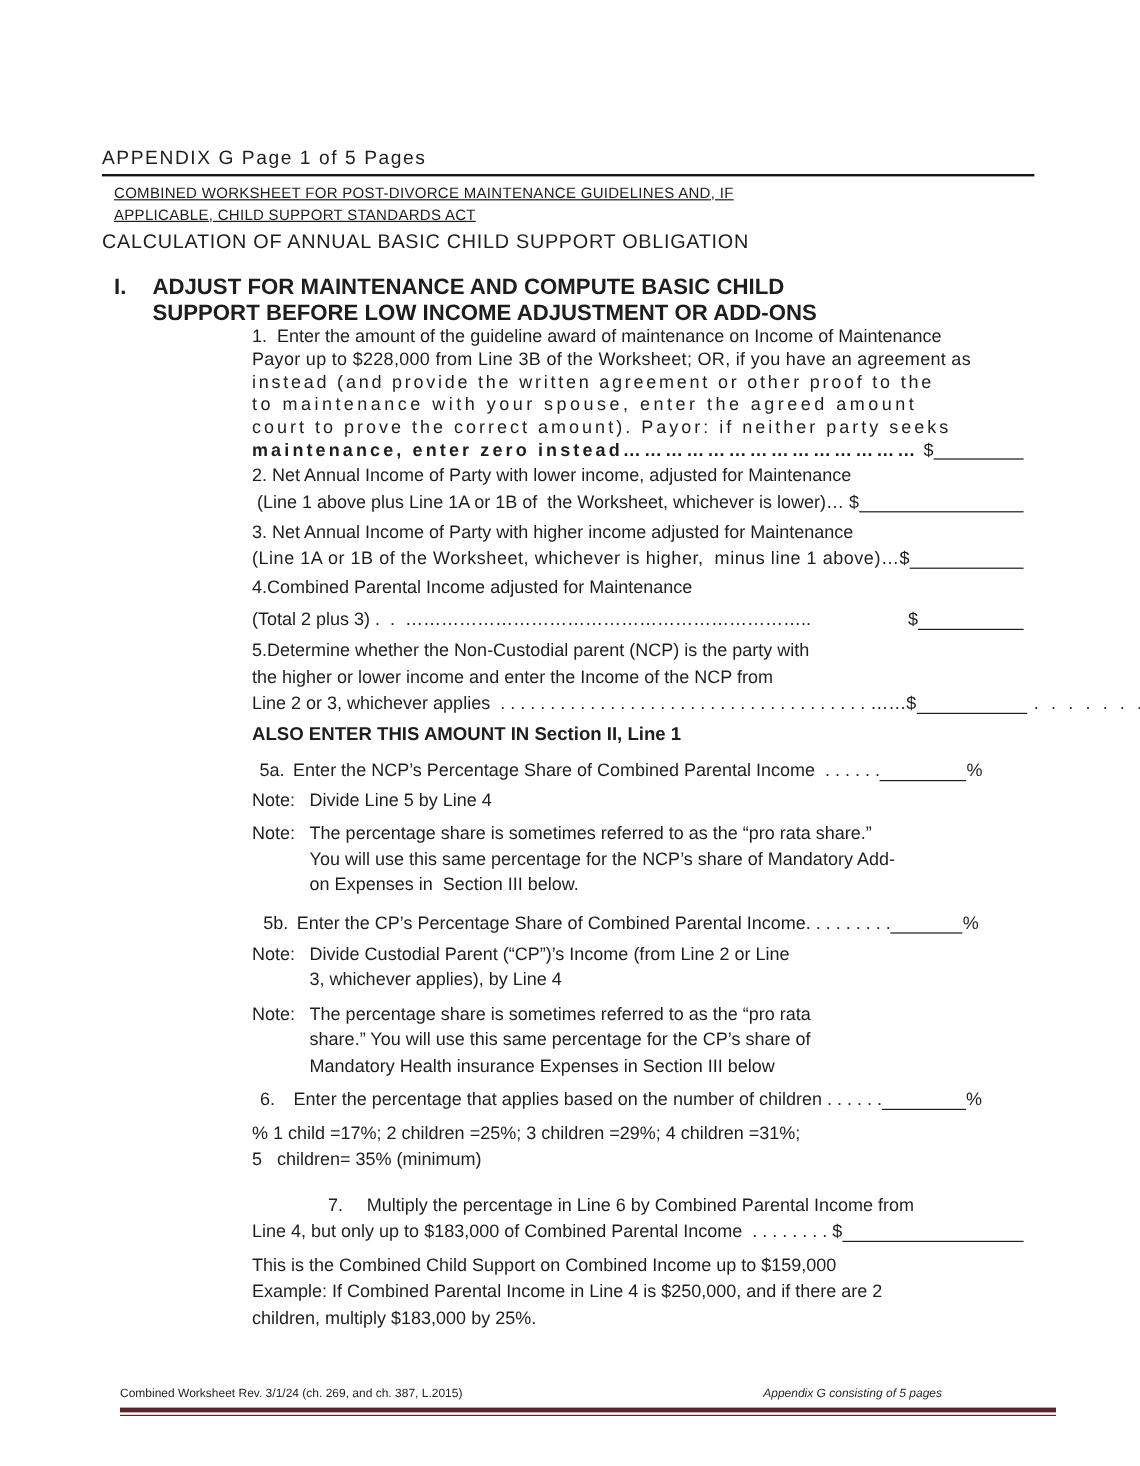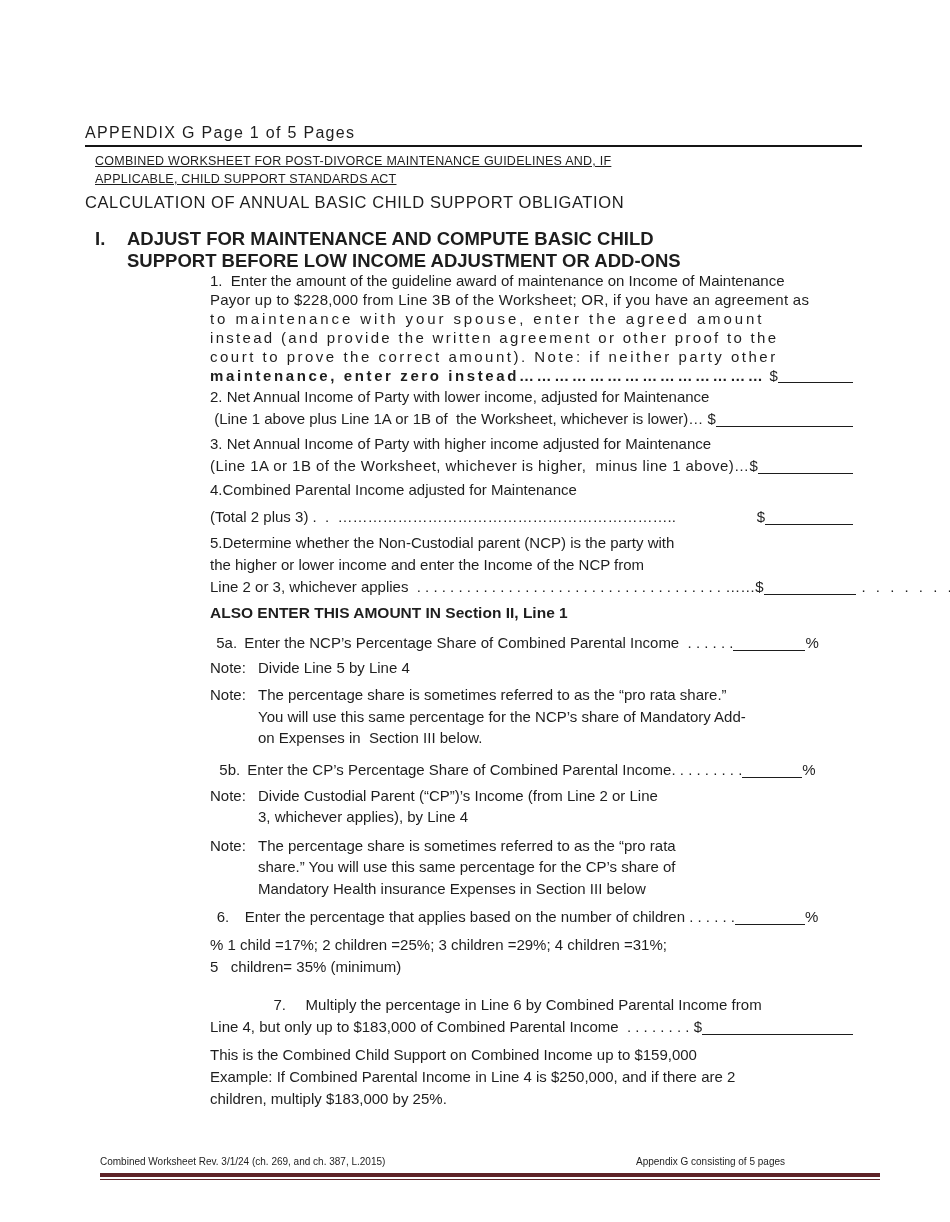--- a/index.html
+++ b/index.html
@@ -52,21 +52,21 @@
   .nln{line-height:21.5px;white-space:pre;}
 
   .it2{margin-top:0;} .it3{margin-top:2px;} .it4{margin-top:2px;} .it4b{margin-top:5px;justify-content:flex-end;}
   .it5{margin-top:4px;} .it5a{margin-top:9px;} .noteA{margin-top:3px;} .noteB{margin-top:6px;}
   .it5b{margin-top:10px;} .noteA2{margin-top:4px;} .noteB2{margin-top:7px;}
   .it6{margin-top:7px;} .sub6{margin-top:6px;} .it7{margin-top:16px;} .sub7{margin-top:6px;}
 
   
   .footer{position:absolute;left:100px;top:1126px;width:780px;font-size:10px;}
   .f-row{display:flex;line-height:15px;}
-  .f-right{margin-left:auto;margin-right:95px;}
+  .f-right{margin-left:auto;margin-right:95px;font-style:italic;}
   .rule-a{margin-top:4px;border-top:4.5px solid var(--rule,#5e2328);}
   .rule-b{margin-top:2px;border-top:1.5px solid var(--rule,#5e2328);}
 </style>
 </head>
 <body>
 
 <div class="page" style="color: rgb(30, 30, 30); margin-top: 28px;">
   <div class="content">
 
     <div class="h-appendix">APPENDIX G  Page 1 of 5 Pages</div>
@@ -82,23 +82,23 @@
         <div>ADJUST FOR MAINTENANCE AND COMPUTE BASIC CHILD</div>
         <div>SUPPORT BEFORE LOW INCOME ADJUSTMENT OR ADD-ONS</div>
       </span>
     </div>
 
     <div class="body">
 
       <div>
         <div class="ln19">1.  Enter the amount of the guideline award of maintenance on Income of Maintenance</div>
         <div class="ln19 ls02">Payor up to $228,000 from Line 3B of the Worksheet; OR, if you have an agreement as</div>
+        <div class="ln19 ls23">instead (and provide the written agreement or other proof to the</div>
         <div class="ln19 ls29">to maintenance with your spouse, enter the agreed amount</div>
-        <div class="ln19 ls23">instead (and provide the written agreement or other proof to the</div>
-        <div class="ln19 ls25">court to prove the correct amount). Note: if neither party other</div>
+        <div class="ln19 ls25">court to prove the correct amount). Payor: if neither party seeks</div>
         <div class="fl19">
           <span class="txt b lsb">maintenance, enter zero instead……………………………………</span>
           <span class="cur"> $</span>
           <span class="fill grow"></span>
         </div>
       </div>
 
       <div class="it2">
         <div class="ln">2. Net Annual Income of Party with lower income, adjusted for Maintenance</div>
         <div class="fl">

